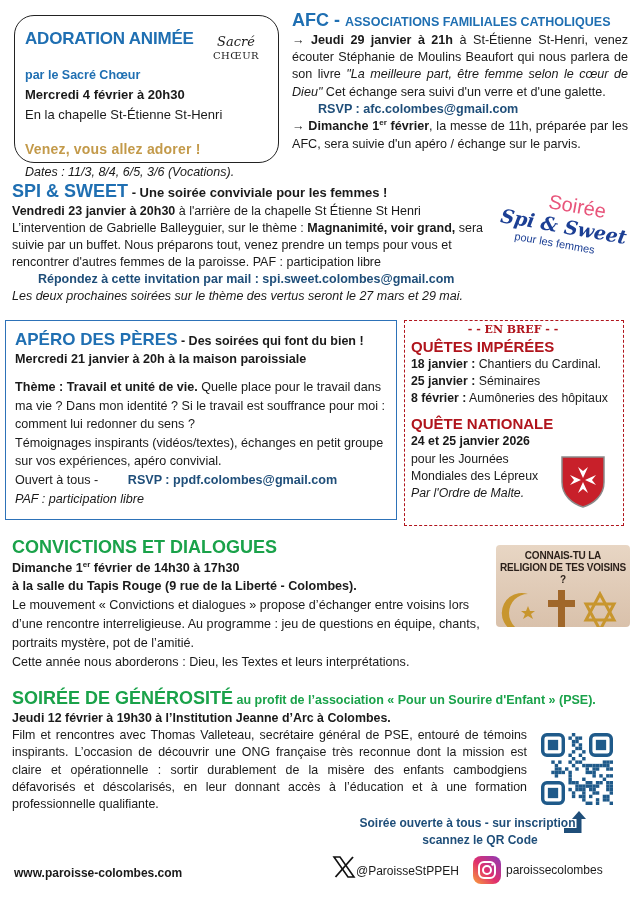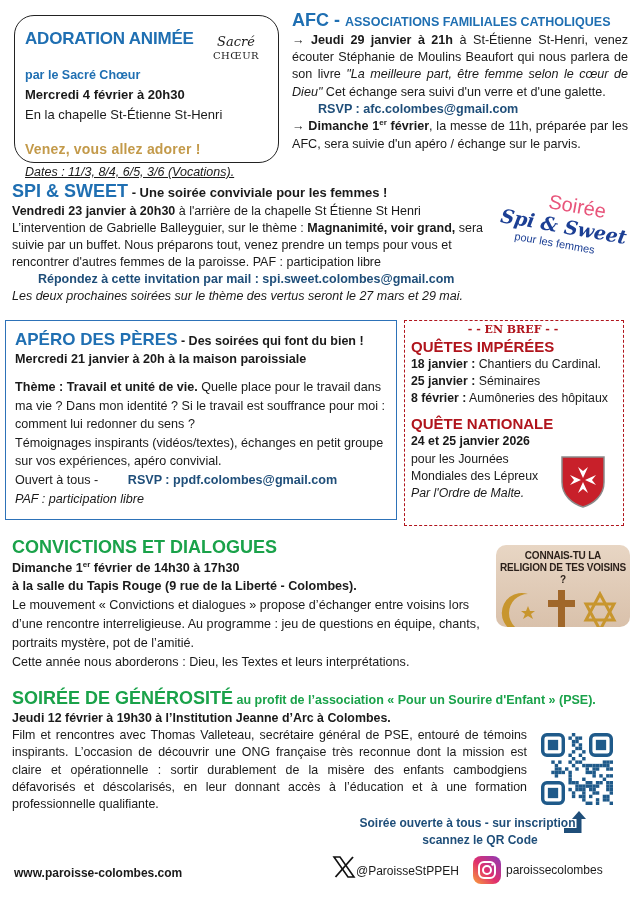--- a/index.html
+++ b/index.html
@@ -11,21 +11,21 @@
     .navy { color: #1f4e79; padding-left: 26px; }
     sup { font-size: 8px; vertical-align: 5px; line-height: 0; }
 
     
     #adoration { left: 14px; top: 15px; width: 265px; height: 148px; border: 1.6px solid #222; border-radius: 20px; padding: 12px 0 0 10px; }
     #adoration .title { font-size: 17px; font-weight: bold; color: #1f6fb2; letter-spacing: -0.2px; }
     #adoration .sub { font-size: 12.5px; font-weight: bold; color: #1f6fb2; margin-top: 16px; }
     #adoration .date { font-size: 13px; font-weight: bold; margin-top: 2px; }
     #adoration .place { font-size: 13px; margin-top: 3px; }
     #adoration .slogan { font-size: 14px; font-weight: bold; color: #c39a4a; margin-top: 16px; letter-spacing: 0.2px; }
-    #adoration .dates { font-size: 12.5px; font-style: italic; margin-top: 5px; text-decoration: underline; }
+    #adoration .dates { font-size: 12.5px; font-style: italic; margin-top: 5px; }
     #choeur-logo { position: absolute; right: 18px; top: 18px; width: 48px; height: 40px; font-family: "DejaVu Serif", serif; text-align: center; }
     #choeur-logo .l1 { font-style: italic; font-size: 13px; line-height: 16px; }
     #choeur-logo .l2 { font-size: 10px; letter-spacing: 0.5px; line-height: 12px; }
 
     
     #afc { left: 292px; top: 10px; width: 336px; text-align: justify; font-size: 12.6px; line-height: 1.38; }
     #afc .head { font-size: 18px; font-weight: bold; color: #1f6fb2; line-height: 1.2; }
     #afc .head .small { font-size: 12.5px; }
 
     
@@ -45,21 +45,21 @@
     
     #bref { left: 404px; top: 320px; width: 220px; height: 206px; border: 1.4px dashed #b0141c; padding: 2px 8px 4px 6px; }
     #bref .label { text-align: center; font-family: "DejaVu Serif", serif; font-weight: bold; font-size: 11px; color: #b0141c; }
     #bref .h { font-size: 15px; font-weight: bold; color: #b0141c; line-height: 1.2; }
     #bref .row { font-size: 12.3px; line-height: 1.4; }
     #malta { right: 16px; top: 133px; width: 48px; height: 55px; }
 
     
     #conv { left: 12px; top: 536px; width: 470px; font-size: 12.6px; line-height: 1.5; }
     #conv .head { font-size: 18px; font-weight: bold; color: #1aa24a; line-height: 1.25; }
-    #relig { left: 496px; top: 545px; width: 134px; height: 82px; background: linear-gradient(#e8d6c4, #d9c1ab); border-radius: 10px; overflow: hidden; }
+    #relig { left: 496px; top: 545px; width: 134px; height: 82px; background: linear-gradient(#e8d6c4, #d9c1ab); border-radius: 4px; overflow: hidden; }
     #relig .t { font-weight: bold; font-size: 10px; line-height: 12px; text-align: center; color: #2a1f19; margin-top: 5px; letter-spacing: -0.2px; }
 
     
     #gen { left: 12px; top: 688px; width: 618px; font-size: 12.4px; line-height: 1.4; }
     #gen .head { font-size: 18px; font-weight: bold; color: #1aa24a; line-height: 1.2; }
     #gen .head .tag { font-size: 12.5px; }
     #gen .body { width: 515px; text-align: justify; }
     #qr { left: 541px; top: 733px; width: 72px; height: 72px; }
     #signup { left: 340px; top: 815px; width: 280px; text-align: center; font-size: 12px; font-weight: bold; color: #1f4e79; line-height: 1.4; }
     #signup .line1 { padding-right: 25px; }

